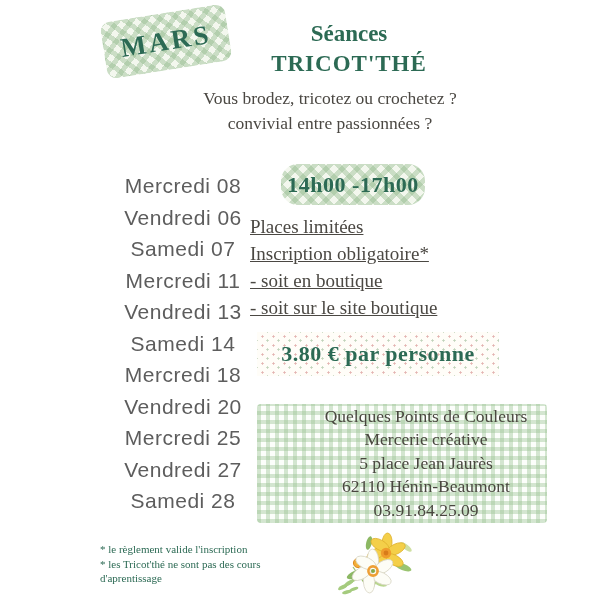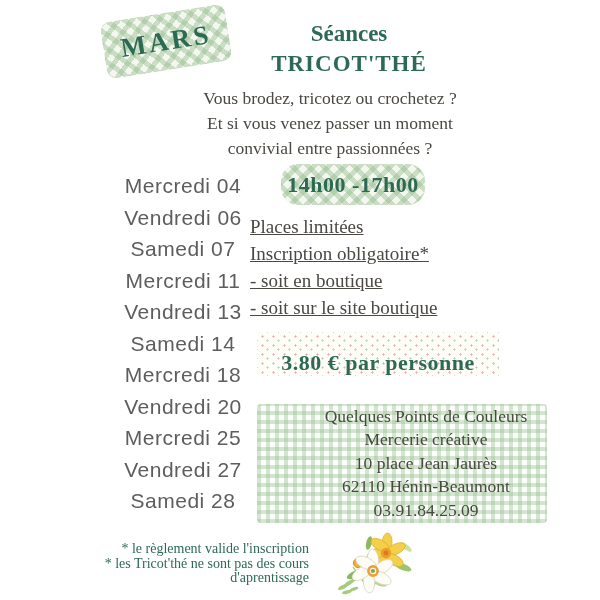--- a/index.html
+++ b/index.html
@@ -60,58 +60,57 @@
     position:absolute;left:281px;top:164px;width:144px;height:41px;
     border-radius:17px;display:flex;align-items:center;justify-content:center;
   }
   .hours-box span{color:#2c6a54;font-size:22px;font-weight:600;letter-spacing:.5px;}
   .info{
     position:absolute;left:250px;top:213px;width:232px;text-align:left;
     color:#4b4843;font-size:19px;line-height:27px;text-decoration:underline;
   }
   .price-box{
     position:absolute;left:257px;top:332px;width:242px;height:44px;
-    display:flex;align-items:flex-end;justify-content:center;
+    display:flex;align-items:center;justify-content:center;
   }
   .price-box span{color:#2c6a54;font-size:22px;font-weight:600;letter-spacing:.5px;}
   .contact-box{
     position:absolute;left:257px;top:404px;width:242px;height:119px;
     border-radius:4px;display:flex;flex-direction:column;justify-content:center;
     text-align:center;color:#49473f;font-size:17.5px;line-height:23.5px;padding-left:48px;
   }
   
   .footnotes{
-    position:absolute;left:84px;top:542px;width:225px;text-align:right;
-    color:#2c6a54;font-size:14px;line-height:14.5px;
+    position:absolute;left:100px;top:542px;width:225px;text-align:left;
+    color:#2c6a54;font-size:11px;line-height:14.5px;
   }
   
   .flower{position:absolute;left:323px;top:527px;}
 </style>
 </head>
 <body>
 
 <div class="page">
 
   <div class="mars-badge gingham-diag">
     <span>MARS</span>
   </div>
 
   <div class="title">
     <div class="t1">Séances</div>
     <div class="t2">TRICOT'THÉ</div>
   </div>
 
   <div class="intro">
     <div>Vous brodez, tricotez ou crochetez ?</div>
-    <div>Et si vous venez passer un moment</div>
     <div>convivial entre passionnées ?</div>
   </div>
 
   <div class="dates">
-      <div>Mercredi 04</div>
+      <div>Mercredi 08</div>
       <div>Vendredi 06</div>
       <div>Samedi 07</div>
       <div>Mercredi  11</div>
       <div>Vendredi  13</div>
       <div>Samedi  14</div>
       <div>Mercredi  18</div>
       <div>Vendredi  20</div>
       <div>Mercredi  25</div>
       <div>Vendredi  27</div>
       <div>Samedi  28</div>
@@ -128,21 +127,21 @@
     <div>- soit sur le site boutique</div>
   </div>
 
   <div class="price-box speckle">
     <span>3.80 € par personne</span>
   </div>
 
   <div class="contact-box gingham-straight">
     <div>Quelques Points de Couleurs</div>
     <div>Mercerie créative</div>
-    <div>10 place Jean Jaurès</div>
+    <div>5 place Jean Jaurès</div>
     <div>62110 Hénin-Beaumont</div>
     <div>03.91.84.25.09</div>
   </div>
 
   <div class="footnotes">
     <div>* le règlement valide l'inscription</div>
     <div>* les Tricot'thé ne sont pas des cours</div>
     <div>d'aprentissage</div>
   </div>
 

